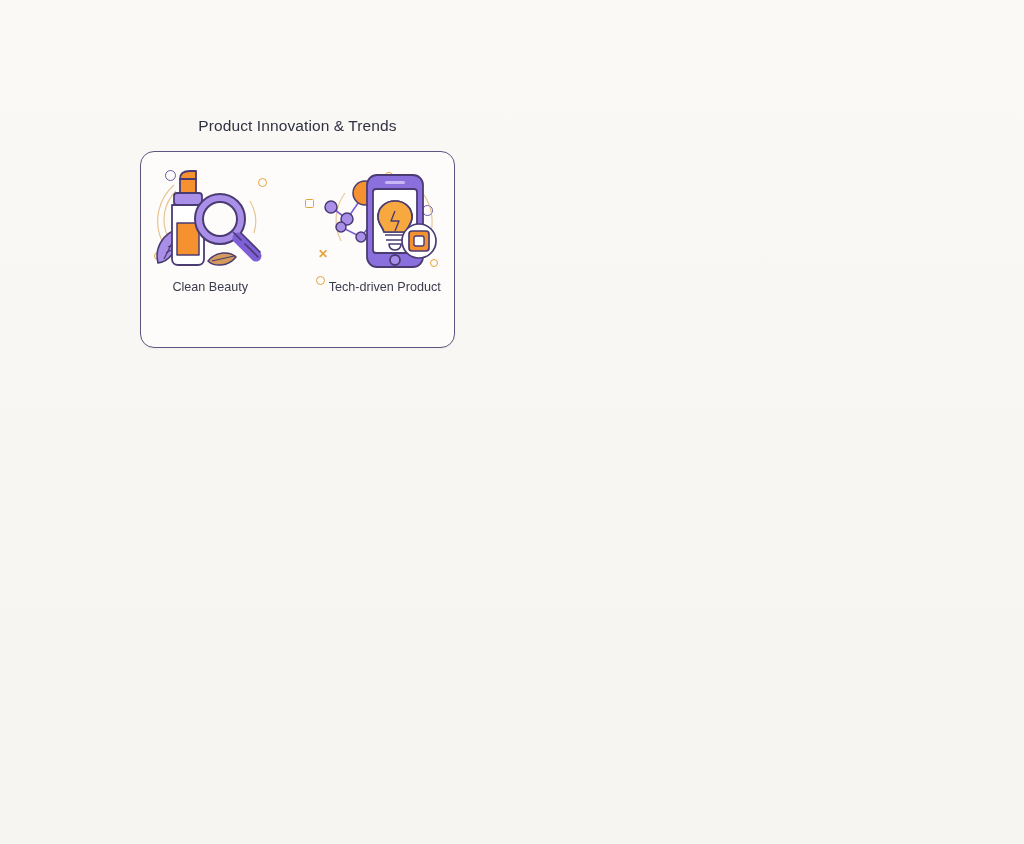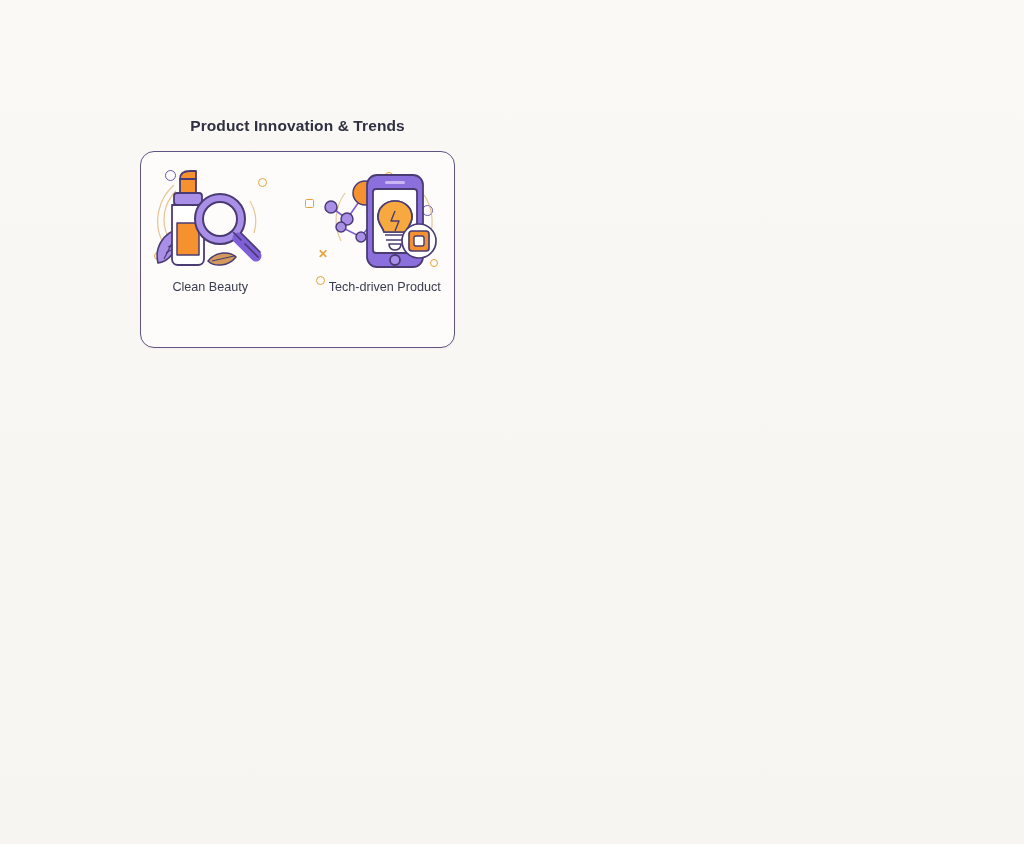--- a/index.html
+++ b/index.html
@@ -22,21 +22,21 @@
     grid-template-columns: 512px 512px;
     grid-template-rows: 422px 422px;
   }
   .cell { position: relative; }
   .section { position: absolute; }
   
   .sec-0 { left: 140px; top: 117px; width: 315px; }
 
   .sec-title {
     font-size: 15.5px;
-    font-weight: bold;
+    font-weight: normal;
     color: #2f3142;
     text-align: center;
     letter-spacing: .1px;
     margin-bottom: 16px;
     white-space: nowrap;
   }
   .card {
     position: relative;
     border: 1.6px solid #5f5580;
     border-radius: 14px;

